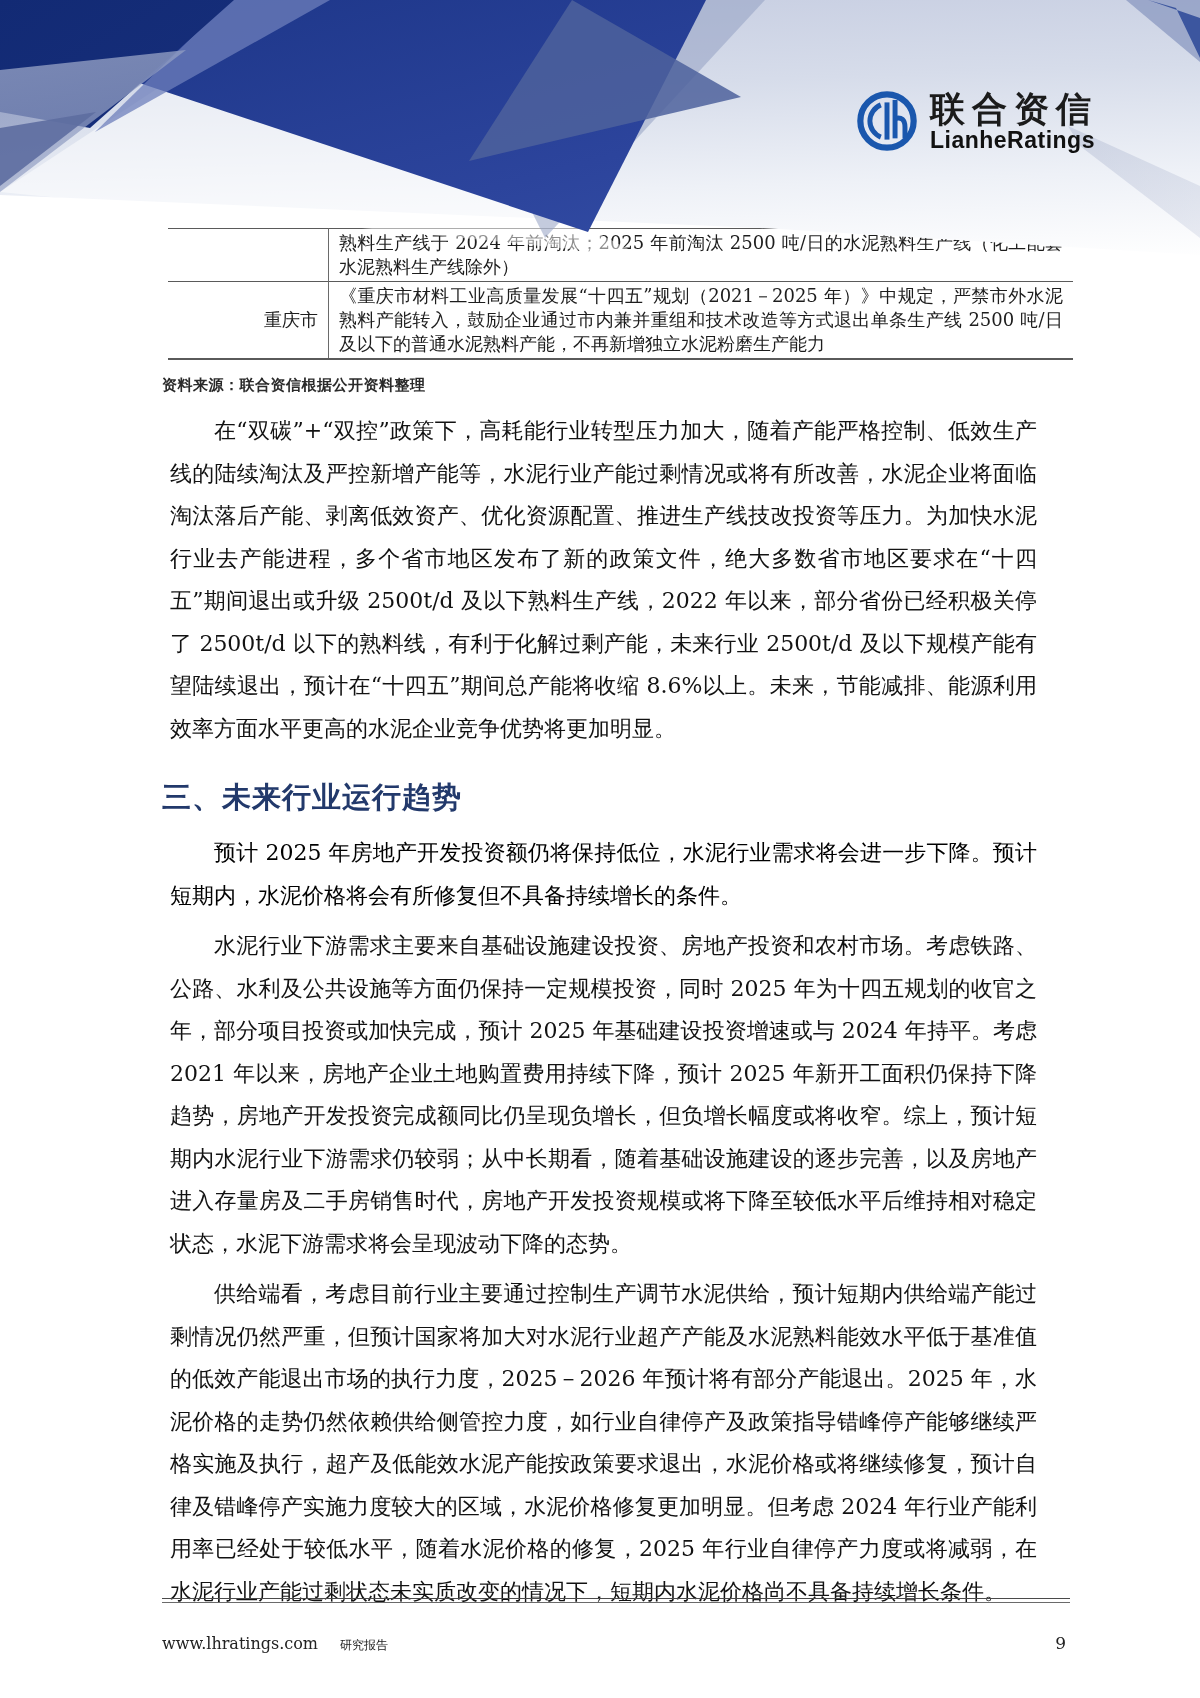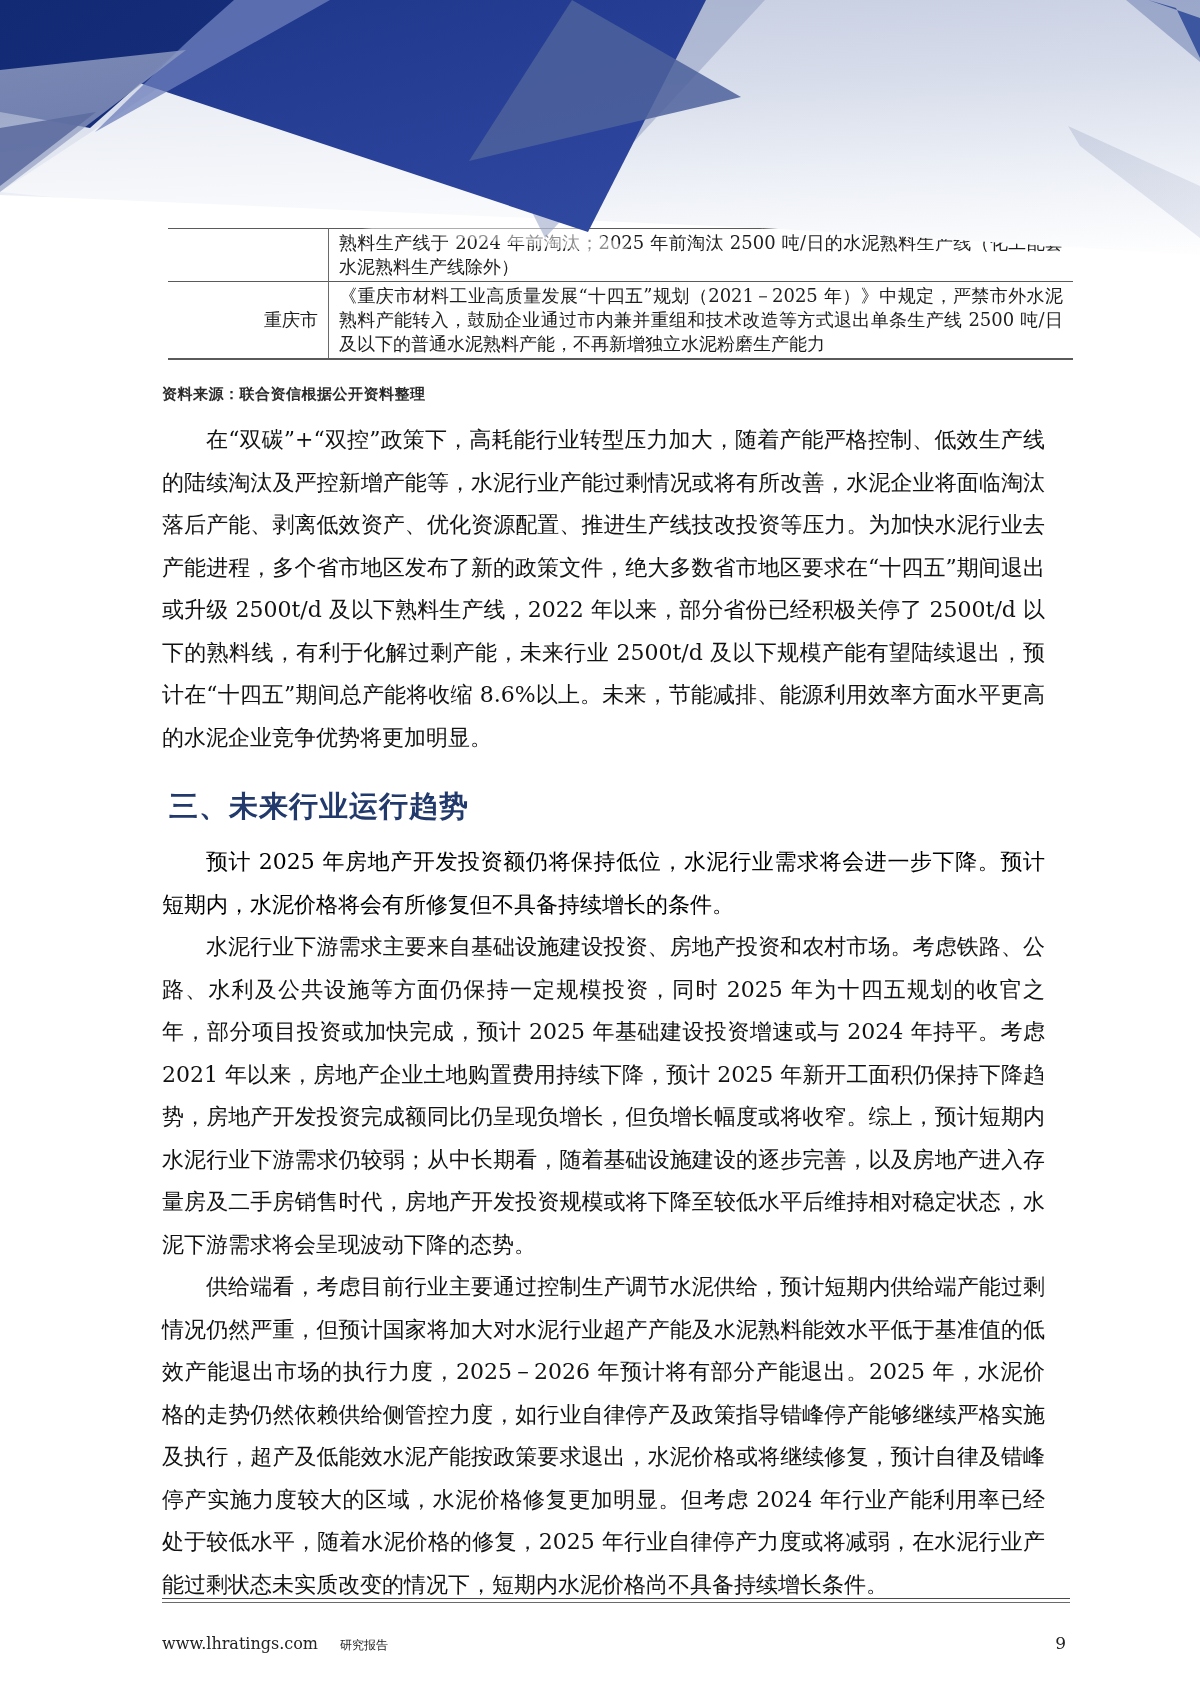--- a/index.html
+++ b/index.html
@@ -42,26 +42,26 @@
     font-size:23px;line-height:26px;color:#111;letter-spacing:0.5px;}
   
   .content{margin:0 155px 0 162px;}
   table.policy{border-collapse:collapse;width:905px;margin-left:6px;
     font-size:18px;line-height:24px;color:#1d1d1d;}
   table.policy td{vertical-align:middle;padding:2px 10px;}
   table.policy tr{border-top:1.6px solid #5a5a5a;}
   table.policy{border-bottom:2px solid #5a5a5a;}
   td.region{width:140px;text-align:right;border-right:1.2px solid #6a6a6a;padding:2px 4px;}
   td.policy-text{text-align:justify;}
-  .source-note{margin-top:25px;font-size:15px;font-weight:bold;color:#2a2a2a;letter-spacing:.5px;}
-  .para{font-size:22px;line-height:42.5px;text-align:justify;text-indent:2em;margin:0;
+  .source-note{margin-top:16px;font-size:15px;font-weight:bold;color:#2a2a2a;letter-spacing:.5px;}
+  .para{font-size:22px;line-height:42.5px;text-align:justify;text-indent:2em;margin:8px;
     color:#121212;}
   .para.first{margin-top:15px;}
   .section-heading{font-family:"Liberation Sans","DejaVu Sans",sans-serif;
-    font-size:29px;font-weight:bold;color:#22396b;margin:28px 0 14px 7px;letter-spacing:1px;}
+    font-size:29px;font-weight:bold;color:#22396b;margin:28px 0 14px 0;letter-spacing:1px;}
   .para.bold{font-weight:normal;color:#000;}
   
   .footer{position:absolute;left:162px;right:130px;bottom:44px;}
   .footer-rule{height:3px;border-top:1.6px solid #4a4a4a;border-bottom:1.4px solid #6a6a6a;}
   .footer-row{display:flex;justify-content:space-between;align-items:baseline;margin-top:30px;
     font-size:17px;color:#222;}
   .footer-left{display:flex;gap:22px;align-items:baseline;}
   .footer-site{font-size:16px;}
   .footer-label{font-size:12px;}
   .footer-page{font-size:17px;margin-right:4px;}
@@ -76,20 +76,35 @@
   <div class="shape sh-royal"></div>
   <div class="shape sh-mid"></div>
   <div class="shape sh-navy"></div>
   <div class="shape sh-left-tri"></div>
   <div class="shape sh-left-dark"></div>
   <div class="shape sh-slate-dark"></div>
   <div class="shape sh-band-right"></div>
   <div class="shape sh-corner-lt"></div>
   <div class="shape sh-corner-dk"></div>
 
+  <div class="logo">
+    <span class="logo-mark">
+      <svg width="62" height="62" viewBox="0 0 100 100">
+        <circle cx="50" cy="50" r="43" fill="none" stroke="#1a57ad" stroke-width="10"></circle>
+        <path d="M40 24 A 28 28 0 0 0 40 76" fill="none" stroke="#1a57ad" stroke-width="8"></path>
+        <line x1="50" y1="20" x2="50" y2="80" stroke="#1a57ad" stroke-width="8"></line>
+        <line x1="63" y1="16" x2="63" y2="78" stroke="#1a57ad" stroke-width="8"></line>
+        <path d="M63 46 Q79 42 79 60 L79 78" fill="none" stroke="#1a57ad" stroke-width="8"></path>
+      </svg>
+    </span>
+    <span class="logo-text">
+      <span class="logo-cn">联合资信</span>
+      <span class="logo-en">LianheRatings</span>
+    </span>
+  </div>
 </div>
 
 <div class="content">
 
   <table class="policy">
     <tbody>
         <tr>
       <td class="region"></td>
       <td class="policy-text">熟料生产线于 2024 年前淘汰；2025 年前淘汰 2500 吨/日的水泥熟料生产线（化工配套水泥熟料生产线除外）</td>
     </tr>

